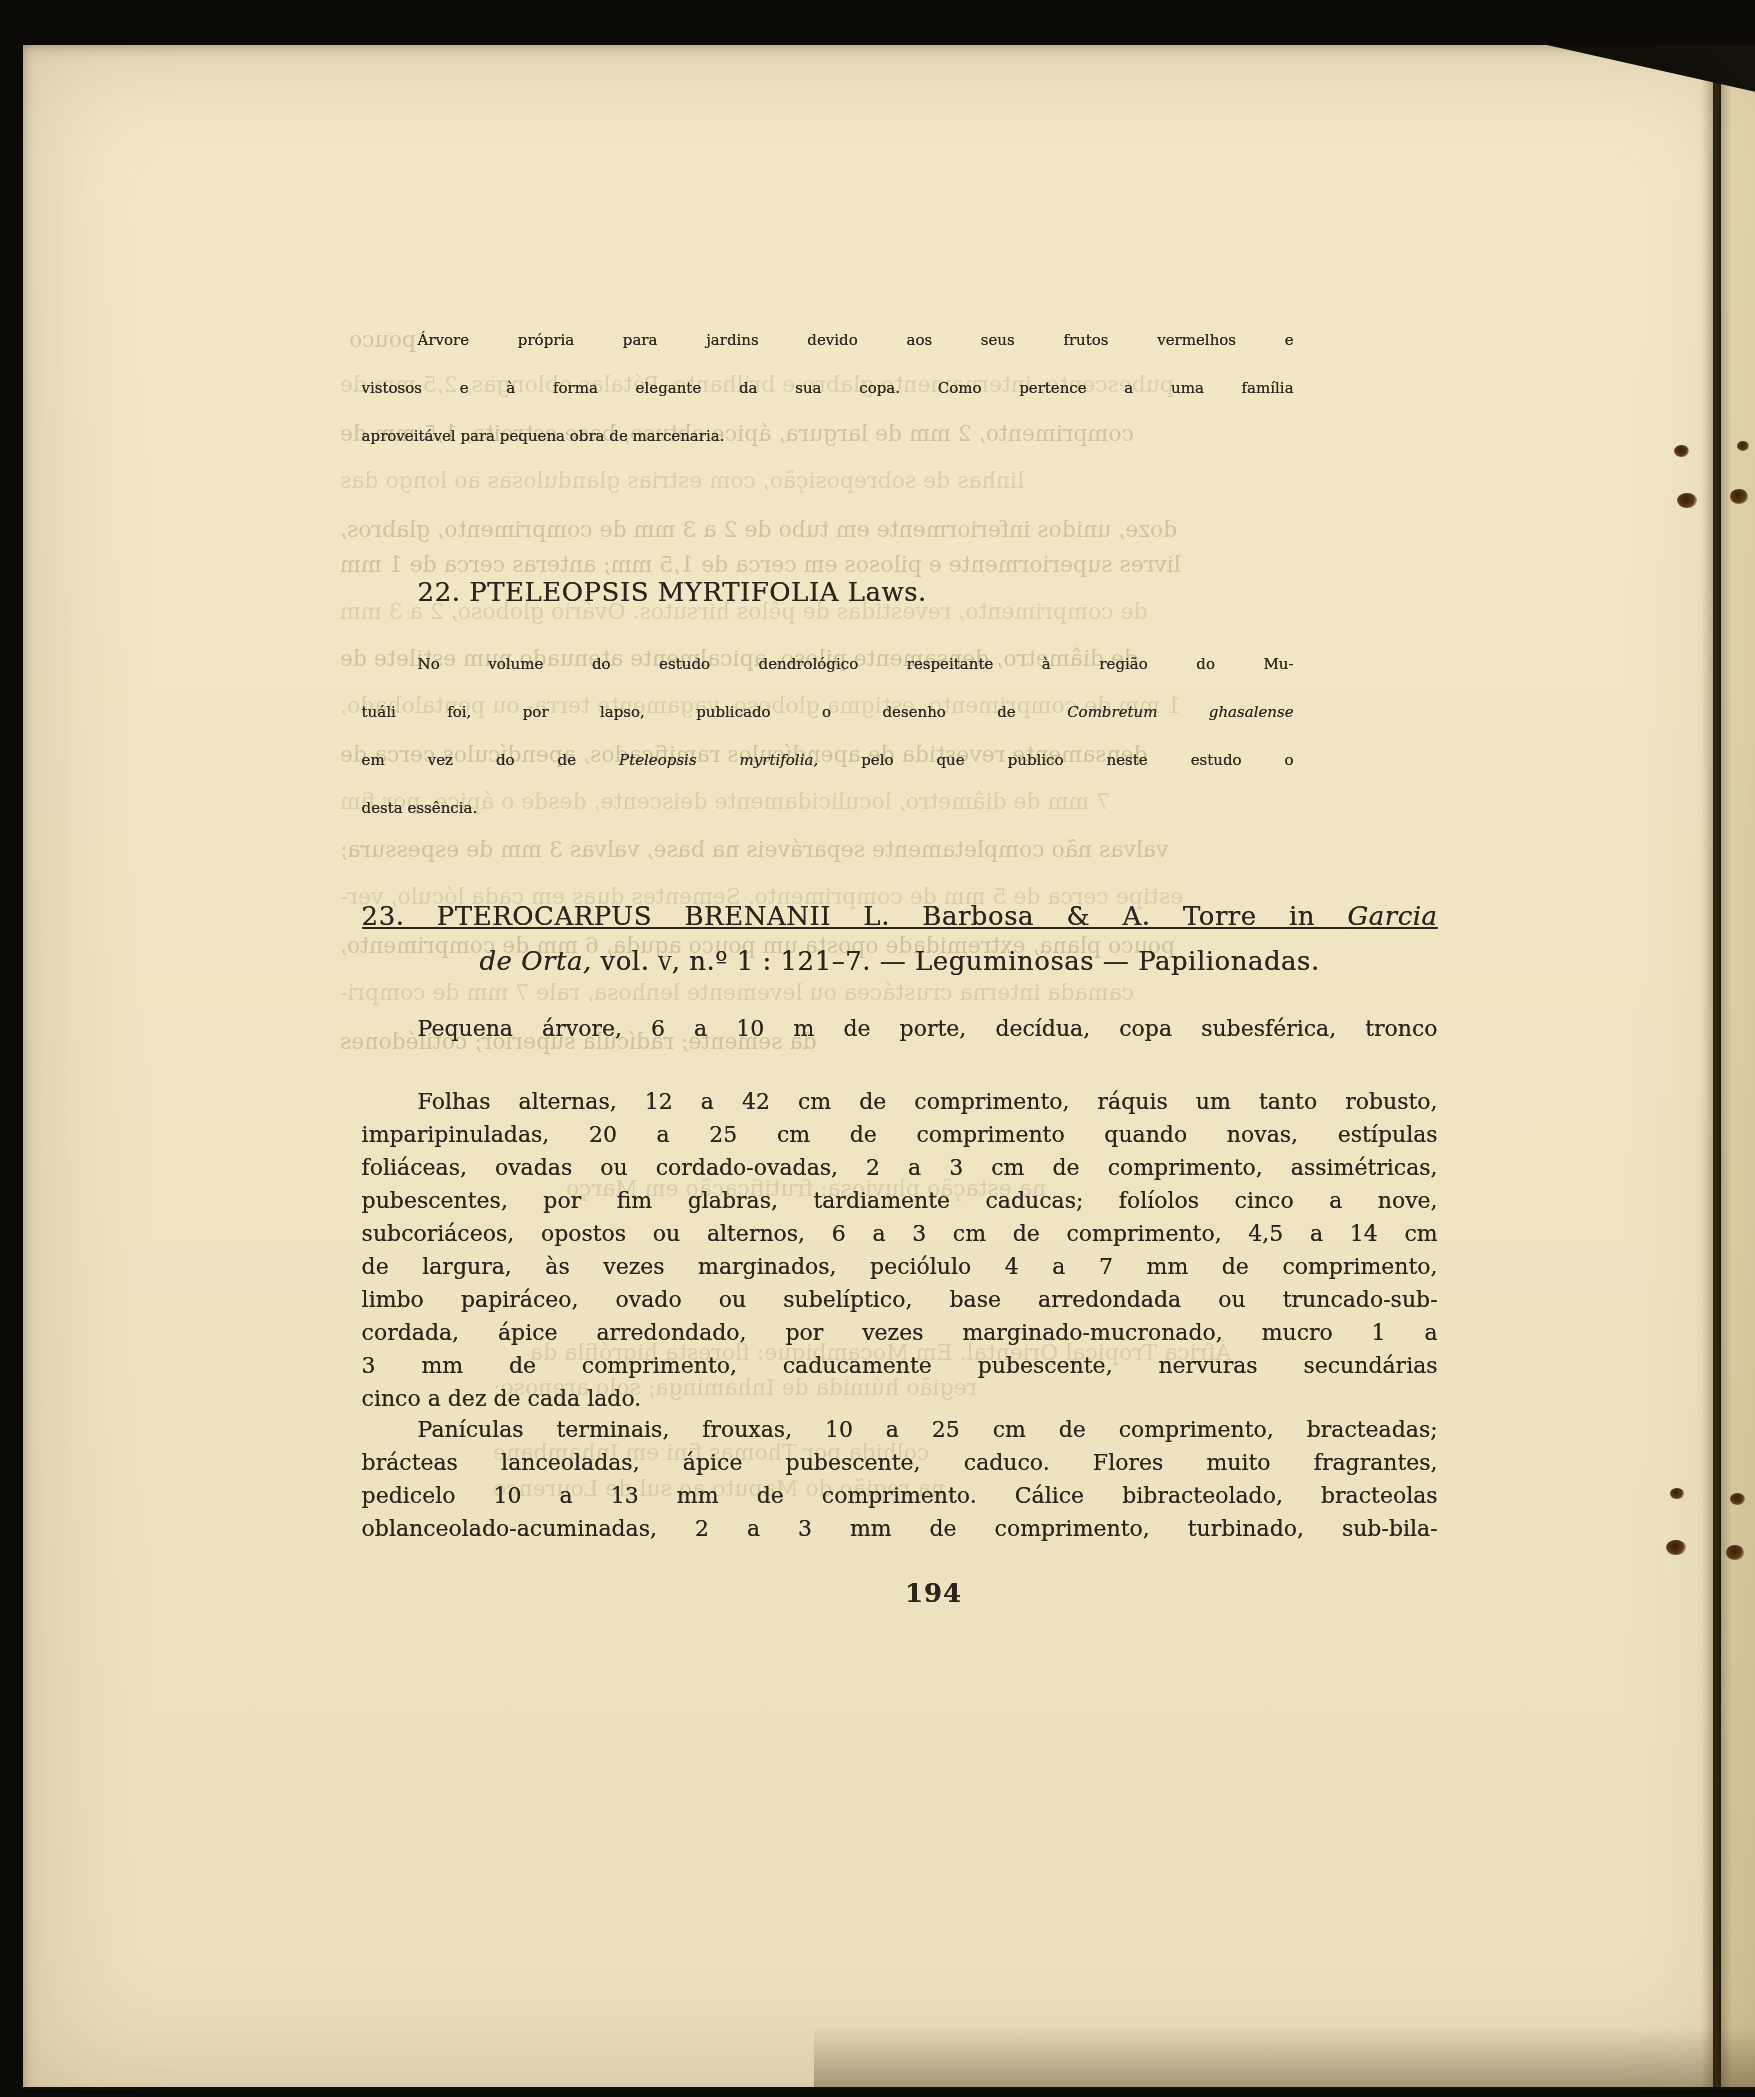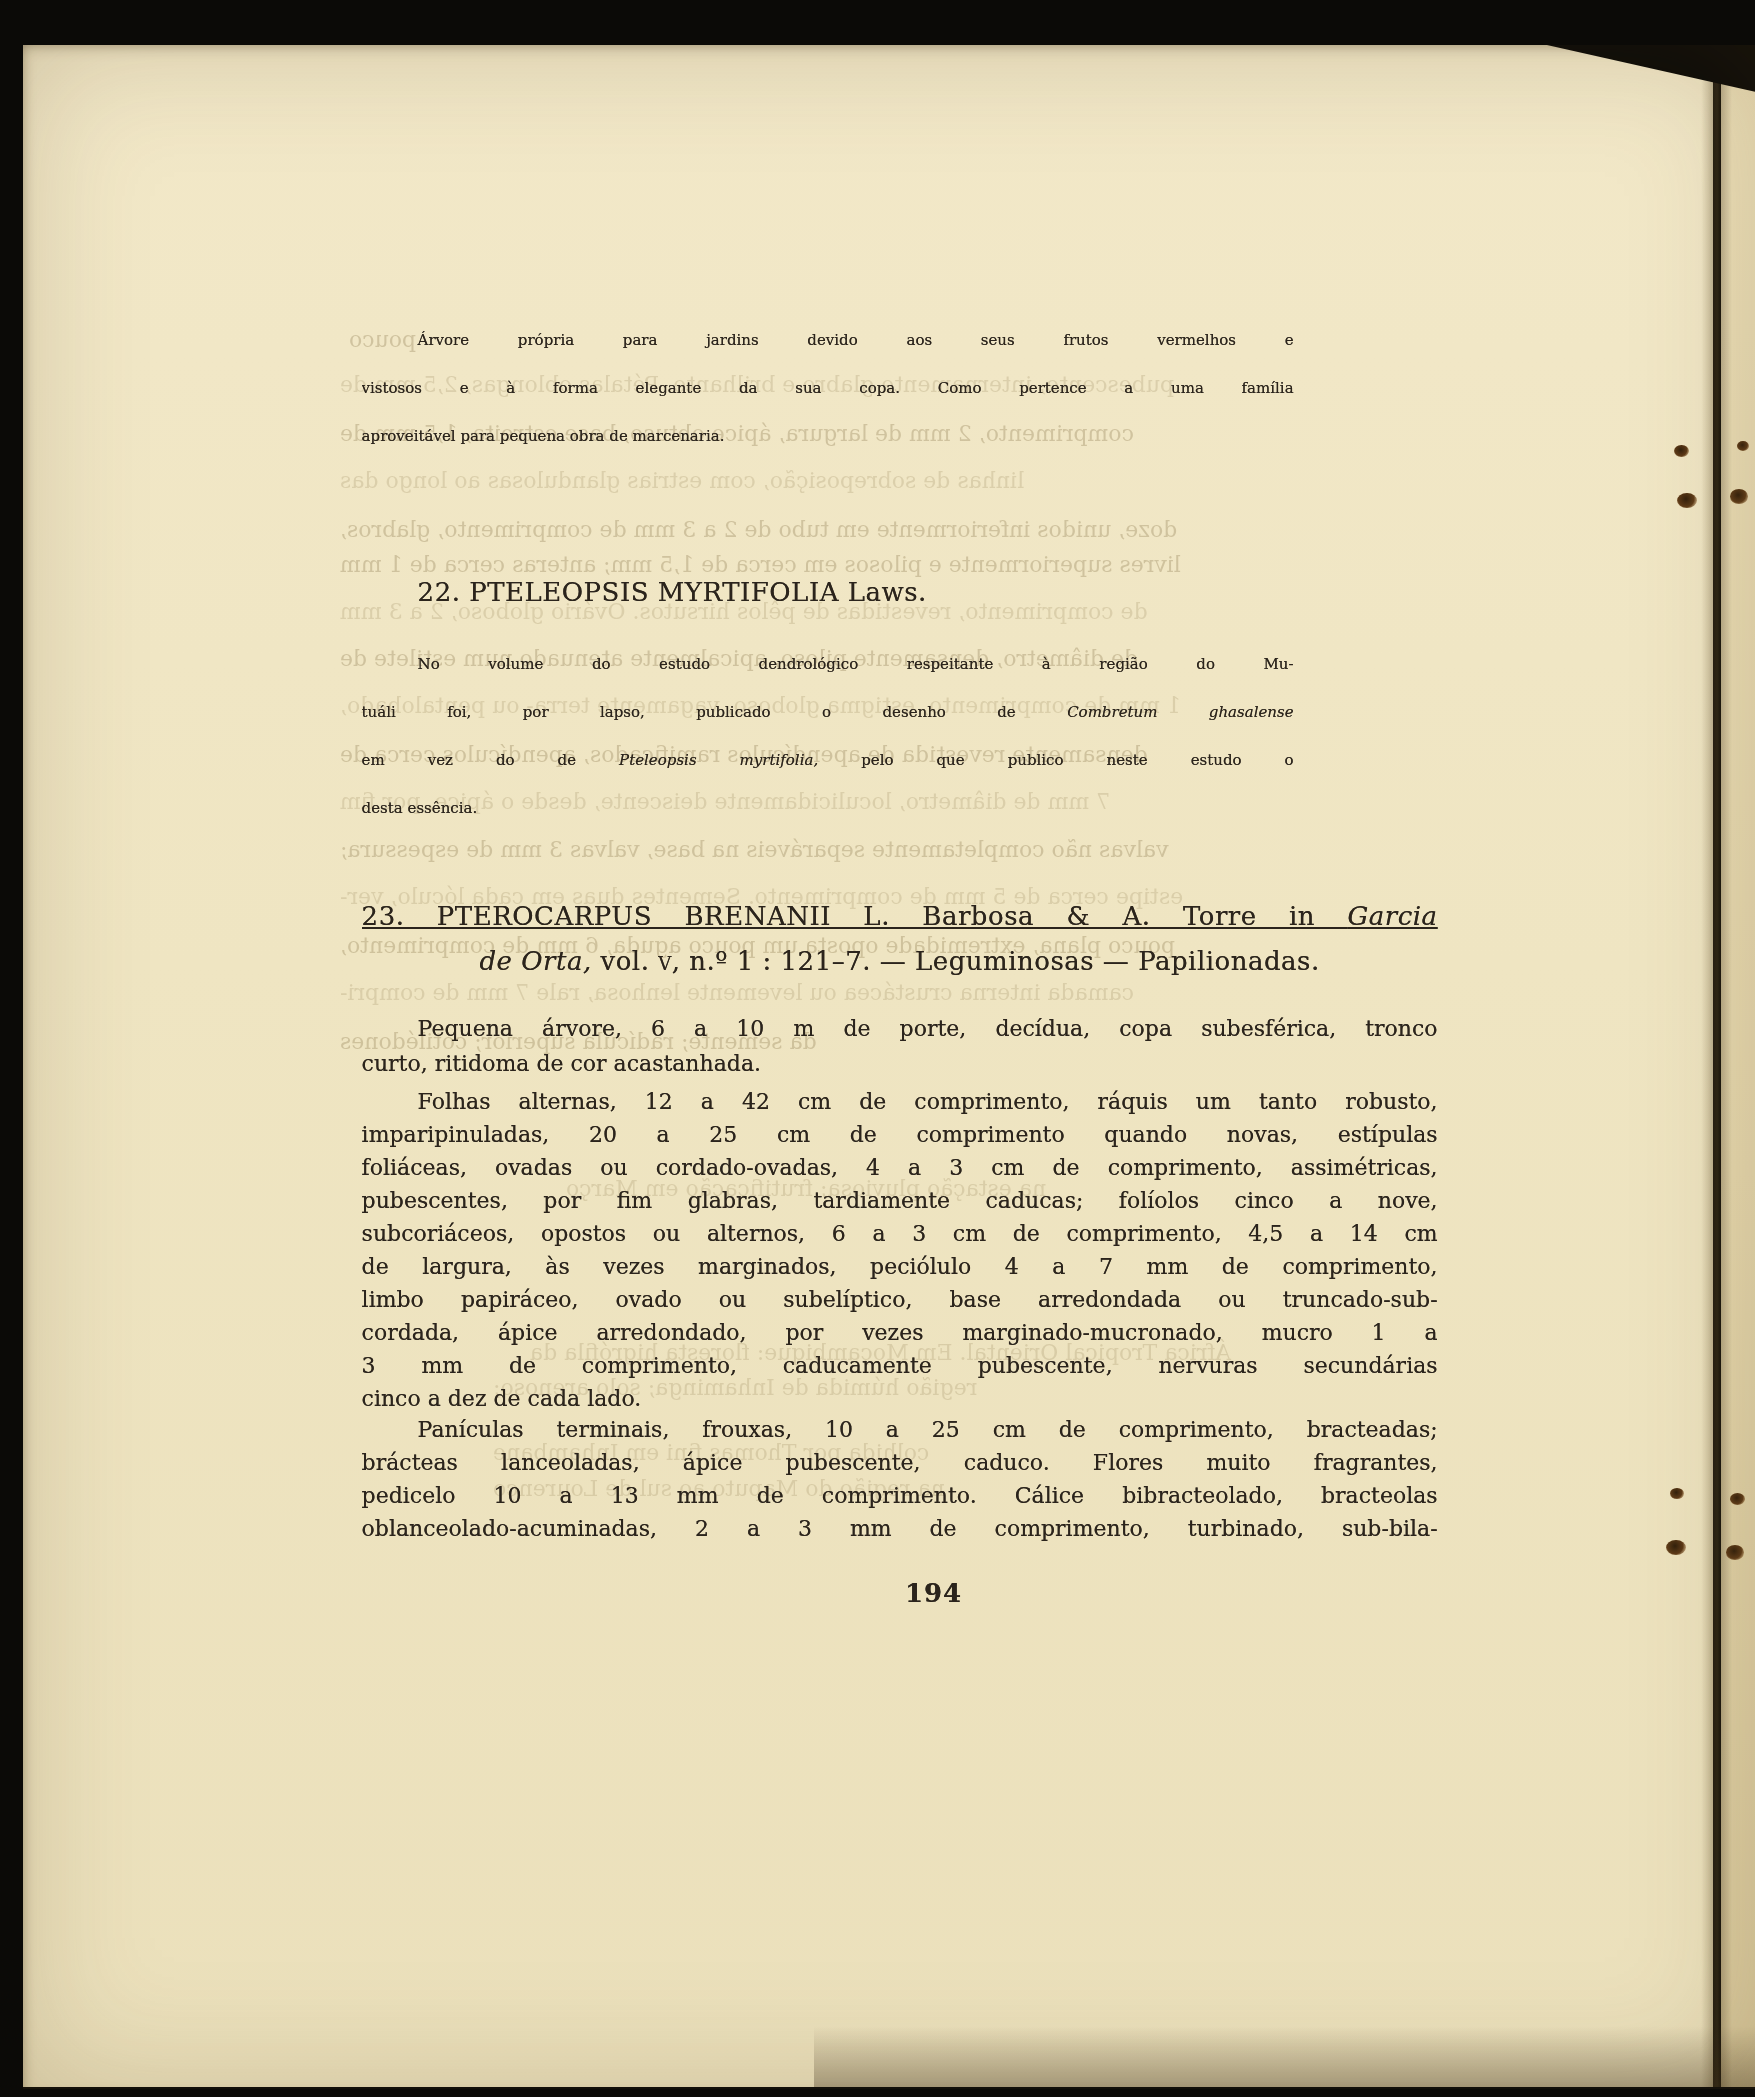--- a/index.html
+++ b/index.html
@@ -102,27 +102,26 @@
 
     <div class="blk wide hline h23a ln" style="top:849px;text-decoration:underline;">
       <span>23. PTEROCARPUS BRENANII L. Barbosa &amp; A. Torre in </span><span class="it">Garcia</span>
     </div>
     <div class="blk wide hline h23b" style="top:894px;">
       <span class="it">de Orta,</span><span> vol. </span><span class="sc">v</span><span>, n.º 1 : 121–7. — Leguminosas — Papilionadas.</span>
     </div>
 
     <div class="blk wide dense intro" style="top:966px;">
       <div class="ln first">Pequena árvore, 6 a 10 m de porte, decídua, copa subesférica, tronco</div>
-      <div class="ln short">curto, ritidoma de cor acastanhada.</div>
     </div>
 
     <div class="blk wide dense" style="top:1040px;">
       <div class="ln first">Folhas alternas, 12 a 42 cm de comprimento, ráquis um tanto robusto,</div>
       <div class="ln">imparipinuladas, 20 a 25 cm de comprimento quando novas, estípulas</div>
-      <div class="ln">foliáceas, ovadas ou cordado-ovadas, 4 a 3 cm de comprimento, assimétricas,</div>
+      <div class="ln">foliáceas, ovadas ou cordado-ovadas, 2 a 3 cm de comprimento, assimétricas,</div>
       <div class="ln">pubescentes, por fim glabras, tardiamente caducas; folíolos cinco a nove,</div>
       <div class="ln">subcoriáceos, opostos ou alternos, 6 a 3 cm de comprimento, 4,5 a 14 cm</div>
       <div class="ln">de largura, às vezes marginados, peciólulo 4 a 7 mm de comprimento,</div>
       <div class="ln">limbo papiráceo, ovado ou subelíptico, base arredondada ou truncado-sub-</div>
       <div class="ln">cordada, ápice arredondado, por vezes marginado-mucronado, mucro 1 a</div>
       <div class="ln">3 mm de comprimento, caducamente pubescente, nervuras secundárias</div>
       <div class="ln short">cinco a dez de cada lado.</div>
     </div>
 
     <div class="blk wide dense" style="top:1368px;">

